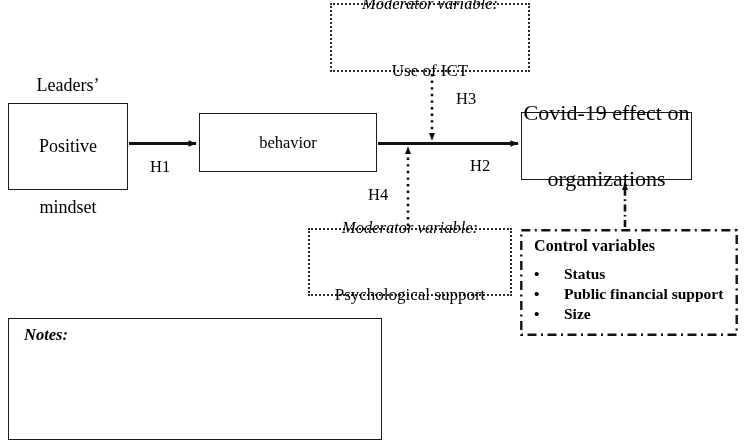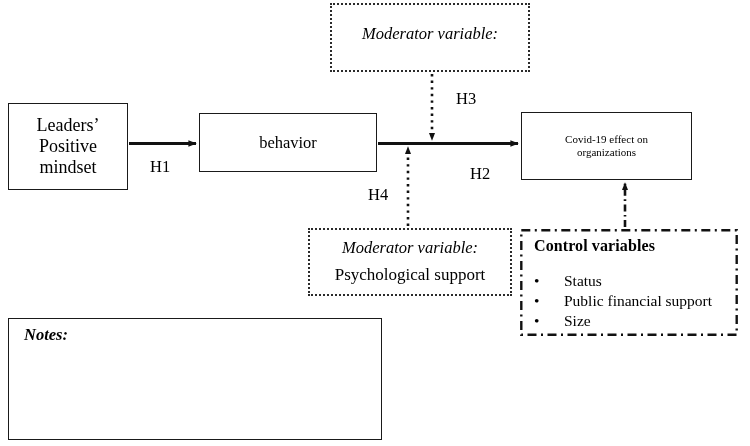--- a/index.html
+++ b/index.html
@@ -1,42 +1,42 @@
 <!DOCTYPE html>
 <html><head>
 <meta charset="utf-8">
 <style>
   html,body{margin:0;padding:0;background:#ffffff;}
   body{width:750px;height:446px;overflow:hidden;font-family:"Liberation Serif","DejaVu Serif",serif;color:#000;}
   #stage{position:relative;width:750px;height:446px;}
 
   .box{position:absolute;box-sizing:border-box;display:flex;flex-direction:column;
-       align-items:center;justify-content:center;text-align:center;background:#fff;}
+       align-items:center;justify-content:center;text-align:center;background:#fff;gap:40px;}
 
   .solid-box{border:1.6px solid #1a1a1a;}
   .dotted-box{border:2px dotted #2b2b2b;}
   .dashdot-box{border:0;background:transparent;}
 
   .b-line{display:block;line-height:1.18;}
 
   
   #node-positive-mindset{left:8px;top:103px;width:120px;height:87px;font-size:18px;}
   #node-innovative{left:199px;top:113px;width:178px;height:59px;font-size:16.5px;}
-  #node-covid{left:521px;top:112px;width:171px;height:68px;font-size:11px;}
+  #node-covid{left:521px;top:112px;width:171px;height:68px;font-size:22px;}
 
   #node-ict{left:330px;top:3px;width:200px;height:69px;font-size:17px;}
   #node-psych{left:308px;top:228px;width:204px;height:68px;font-size:17px;}
   .mod-title{font-style:italic;font-size:16.5px;margin-bottom:7px;}
 
   
   #node-control{left:520px;top:229px;width:218px;height:107px;}
   #node-control .inner{position:absolute;inset:0;box-sizing:border-box;
       padding:8px 0 0 14px;text-align:left;}
-  .cv-title{font-weight:bold;font-size:16px;letter-spacing:0.1px;margin-bottom:16px;}
-  .cv-item{font-size:15.5px;line-height:1.30;white-space:nowrap;}
+  .cv-title{font-weight:bold;font-size:16px;letter-spacing:0.1px;margin-bottom:9px;}
+  .cv-item{font-size:15.5px;line-height:1.30;white-space:nowrap;font-weight:bold;}
   .cv-bullet{display:inline-block;width:30px;}
 
   
   #legend{position:absolute;left:8px;top:318px;width:374px;height:122px;
           border:1.6px solid #1a1a1a;box-sizing:border-box;background:#fff;text-align:right;}
   #legend .notes-title{position:absolute;left:15px;top:6px;font-weight:bold;font-style:italic;font-size:16.5px;}
   .leg-row{position:absolute;left:15px;height:24px;}
 
   
   #wires{position:absolute;left:0;top:0;width:750px;height:446px;pointer-events:none;}
@@ -85,20 +85,21 @@
     <span class="b-line">behavior</span>
   </div>
 
   <div class="box solid-box" id="node-covid">
     <span class="b-line">Covid-19 effect on</span>
     <span class="b-line">organizations</span>
   </div>
 
   <div class="box dotted-box" id="node-ict">
     <span class="mod-title">Moderator variable:</span>
+    <span class="b-line">Use of ICT</span>
   </div>
 
   <div class="box dotted-box" id="node-psych">
     <span class="mod-title">Moderator variable:</span>
     <span class="b-line">Psychological support</span>
   </div>
 
   <div id="node-control" class="box dashdot-box">
     <svg width="218" height="107" viewBox="0 0 218 107" xmlns="http://www.w3.org/2000/svg" style="position:absolute;left:0;top:0;">
       <rect x="1.3" y="1.3" width="215.4" height="104.4" fill="#fff" stroke="#111" stroke-width="2.4" stroke-dasharray="9 4.5 2 4.5"></rect>
@@ -111,21 +112,21 @@
       <div class="cv-item">
         <span class="cv-bullet">•</span><span>Public financial support</span>
       </div>
       <div class="cv-item">
         <span class="cv-bullet">•</span><span>Size</span>
       </div>
     </div>
   </div>
 
   <span class="hlabel" style="left:150px;top:157px;">H1</span>
-  <span class="hlabel" style="left:470px;top:164px;">H2</span>
+  <span class="hlabel" style="left:470px;top:156px;">H2</span>
   <span class="hlabel" style="left:456px;top:89px;">H3</span>
   <span class="hlabel" style="left:368px;top:185px;">H4</span>
 
   <div id="legend">
     <div class="notes-title">Notes:</div>
 
     <div class="leg-row" style="top:344px;">
       
     </div>
     <div class="leg-row" style="top:380px;">

